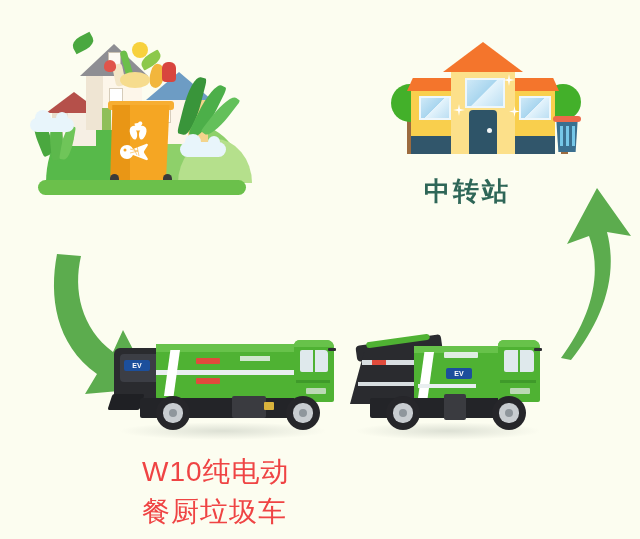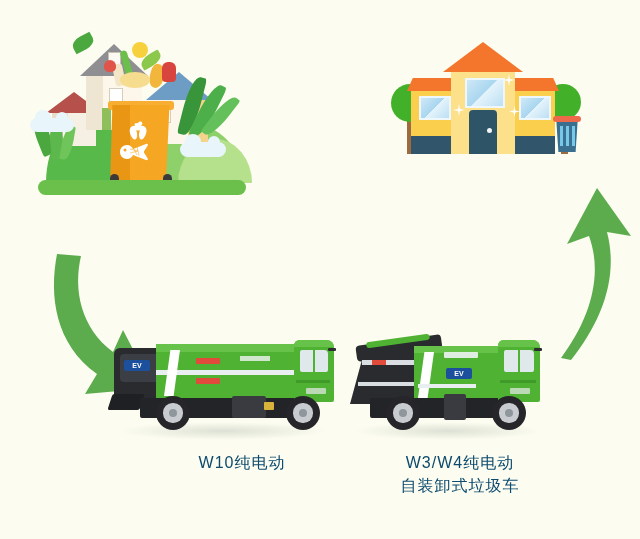--- a/index.html
+++ b/index.html
@@ -36,23 +36,23 @@
   #label-station {
     left: 424px;
     top: 176px;
     font-size: 26px;
     color: #2e6657;
     letter-spacing: 3px;
     font-weight: 600;
   }
   .truck-label {
     position: absolute;
-    text-align: center;
-    font-size: 16px;
-    color: #0c4a6e;
+    text-align: left;
+    font-size: 28px;
+    color: #ef4444;
     line-height: 1.42;
     letter-spacing: 1px;
   }
   #label-truck-left { left: 142px; top: 452px; width: 200px; }
   #label-truck-right { left: 350px; top: 452px; width: 220px; }
 
   
   #scene-source { left: 28px; top: 20px; width: 230px; height: 175px; }
 
   .grass-bar {
@@ -333,20 +333,21 @@
 
     <div>
       <div class="sb-lid" style="left:168px; top:68px; width:28px; height:6px;"></div>
       <div class="sb-body" style="left:170px; top:74px; width:24px; height:30px;"></div>
       <div class="sb-stripe" style="left:175px; top:78px; width:3px; height:20px;"></div>
       <div class="sb-stripe" style="left:181px; top:78px; width:3px; height:20px;"></div>
       <div class="sb-stripe" style="left:187px; top:78px; width:3px; height:20px;"></div>
     </div>
   </div>
 
+  <div class="label" id="label-station">中转站</div>
 
   <svg id="arrow-down" style="left:45px; top:248px;" width="140" height="155" viewBox="0 0 140 155">
     <path fill="#5cac4e" d="M12 6
              C 4 48, 10 96, 52 126
              L 40 146
              L 108 140
              L 78 82
              L 68 104
              C 36 80, 28 42, 36 8
              Z"></path>
@@ -394,20 +395,21 @@
     <div class="t-wheel" style="left:46px; top:60px; width:34px; height:34px;">
         <div class="rim"></div>
       </div>
     <div class="t-wheel" style="left:176px; top:60px; width:34px; height:34px;">
         <div class="rim"></div>
       </div>
   </div>
 
   <div class="truck-label" id="label-truck-left">
     <div>W10纯电动</div>
+    <div>餐厨垃圾车</div>
   </div>
 
   <div class="truck" style="left:348px; top:334px; width:200px; height:102px;">
     <div class="t-shadow" style="left:6px; top:88px; width:188px; height:18px;"></div>
 
     <div class="t-part" style="left:8px; top:6px; width:86px; height:16px; background:#2a2b2f; border-radius:4px; transform:rotate(-8deg);"></div>
     <div class="t-part" style="left:18px; top:4px; width:64px; height:6px; background:#4fb233; border-radius:3px; transform:rotate(-8deg);"></div>
 
     <div class="t-part" style="left:2px; top:18px; width:88px; height:52px; background:#2a2b2f; clip-path:polygon(16% 0%, 100% 0%, 100% 100%, 0% 100%);"></div>
     <div class="t-part" style="left:14px; top:26px; width:62px; height:5px; background:#d8dee1;"></div>
@@ -433,18 +435,14 @@
     <div class="t-part" style="left:162px; top:54px; width:20px; height:6px; background:#dfe6e0; opacity:0.75; border-radius:1px;"></div>
 
     <div class="t-wheel" style="left:38px; top:62px; width:34px; height:34px;">
         <div class="rim"></div>
       </div>
     <div class="t-wheel" style="left:144px; top:62px; width:34px; height:34px;">
         <div class="rim"></div>
       </div>
   </div>
 
-  <div class="truck-label" id="label-truck-right">
-    <div>W3/W4纯电动</div>
-    <div>自装卸式垃圾车</div>
-  </div>
 
 </div>
 
 </body></html>

